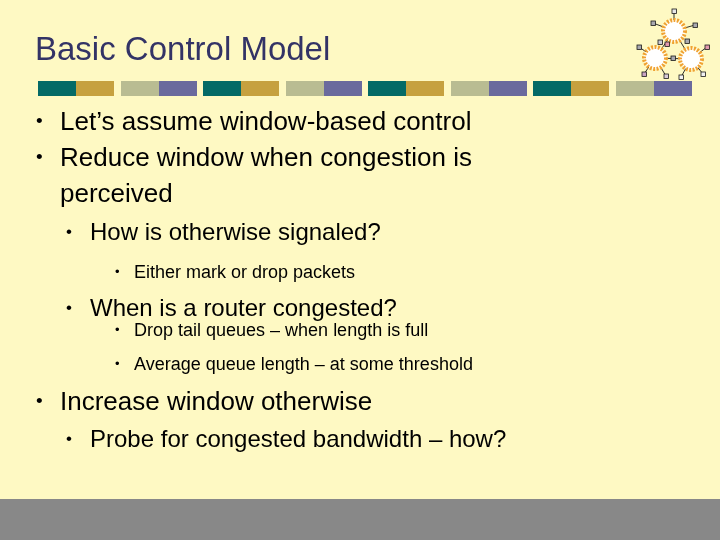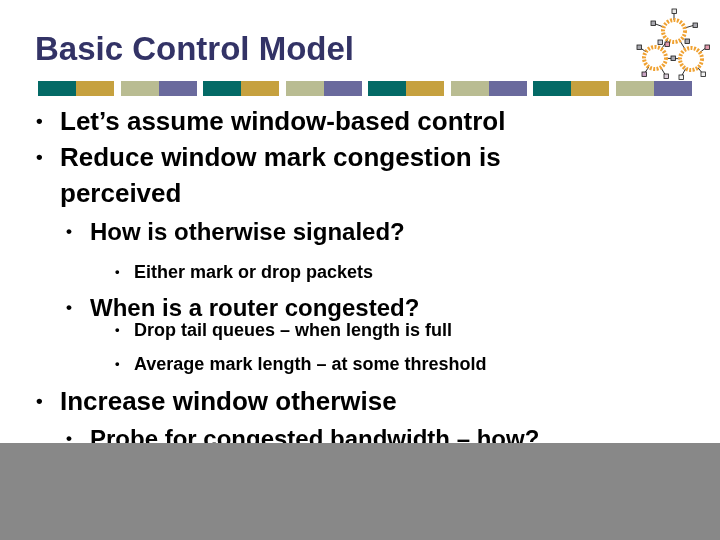--- a/index.html
+++ b/index.html
@@ -1,18 +1,18 @@
 <!DOCTYPE html>
 <html style="--title: #333366; --teal: #046A66; --gold: #C6A13F; --khaki: #B9BC92; --purple: #6A6A9D; --pagenum: #64808F; --logo_ring: #F0A232; --body_text: #000000;"><head>
 <meta charset="utf-8">
 <style>
   html,body{margin:0;padding:0;background:#888;}
   .slide{
-    position:relative;width:720px;height:443px;background:#ffffff;
-    font-family:"Liberation Sans",sans-serif;overflow:hidden;margin:0 auto;font-weight:bold;
+    position:relative;width:720px;height:499px;background:#fef9c3;
+    font-family:"Liberation Sans",sans-serif;overflow:hidden;margin:0 auto;
   }
   .title{
     position:absolute;left:35px;top:28px;
     font-size:33px;line-height:1.25;color:var(--title,#333366);
     letter-spacing:0px;
   }
   
   .bar{position:absolute;display:flex;justify-content:space-between;}
   .bar-top{left:38px;top:81px;width:654px;height:15px;}
   .bar-bottom{left:23px;top:530px;width:688px;height:7px;}
@@ -117,41 +117,41 @@
         <span class="seg p"></span>
       </div>
   </div>
 
   <div class="line l1" style="top:103px">
     <span class="dot">•</span>
     <span class="txt">Let’s assume window-based control</span>
   </div>
   <div class="line l1 wrapwide" style="top:139px">
     <span class="dot">•</span>
-    <span class="txt">Reduce window mark congestion is perceived</span>
+    <span class="txt">Reduce window when congestion is perceived</span>
   </div>
   <div class="line l2" style="top:216px">
     <span class="dot">•</span>
     <span class="txt">How is otherwise signaled?</span>
   </div>
   <div class="line l3" style="top:260px">
     <span class="dot">•</span>
     <span class="txt">Either mark or drop packets</span>
   </div>
   <div class="line l2" style="top:292px">
     <span class="dot">•</span>
     <span class="txt">When is a router congested?</span>
   </div>
   <div class="line l3" style="top:318px">
     <span class="dot">•</span>
     <span class="txt">Drop tail queues – when length is full</span>
   </div>
   <div class="line l3" style="top:352px">
     <span class="dot">•</span>
-    <span class="txt">Average mark length – at some threshold</span>
+    <span class="txt">Average queue length – at some threshold</span>
   </div>
   <div class="line l1" style="top:383px">
     <span class="dot">•</span>
     <span class="txt">Increase window otherwise</span>
   </div>
   <div class="line l2" style="top:423px">
     <span class="dot">•</span>
     <span class="txt">Probe for congested bandwidth – how?</span>
   </div>
 

